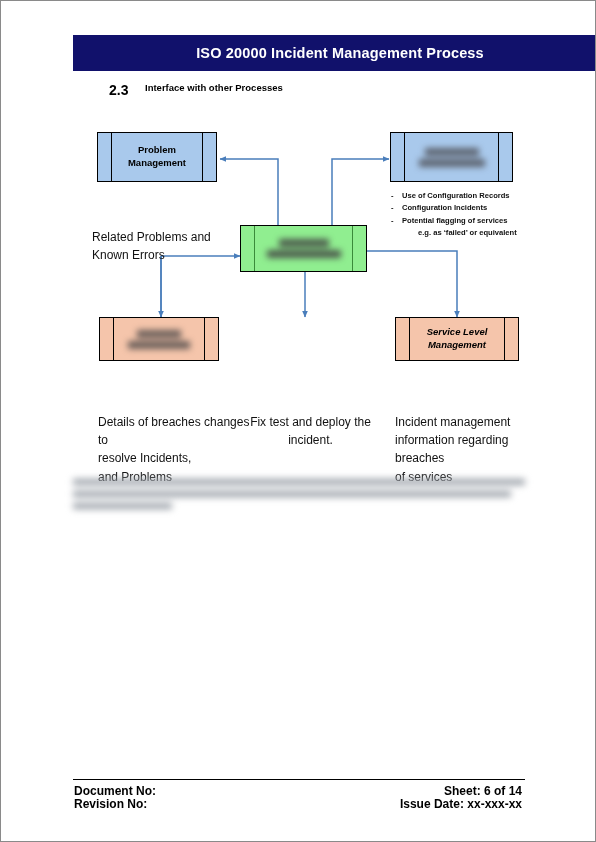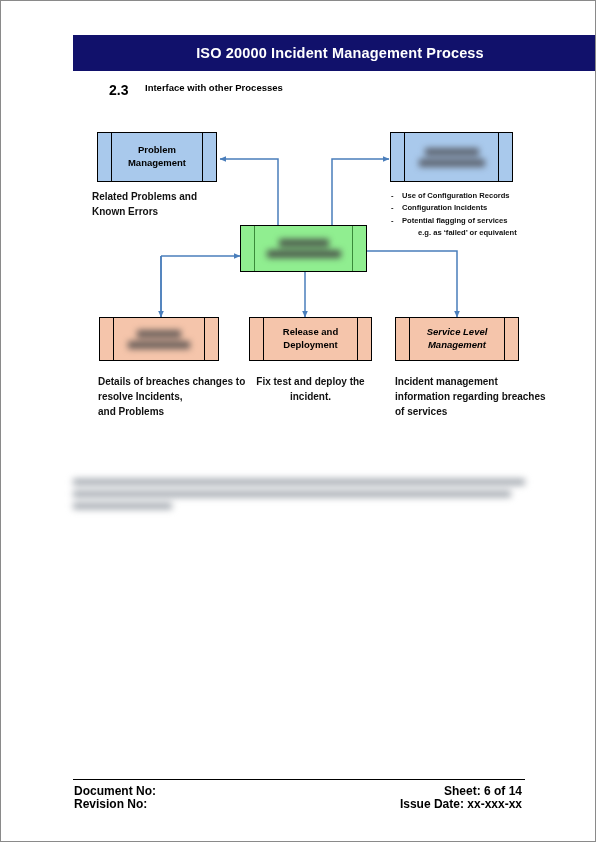--- a/index.html
+++ b/index.html
@@ -128,25 +128,26 @@
     height: 8px;
     border-radius: 1px;
   }
   .redacted.on-blue i  { background: #5d6470; }
   .redacted.on-green i { background: #4d5a4d; }
   .redacted.on-salmon i{ background: #6b5f5a; }
 
   
   .caption {
     position: absolute;
-    font-size: 10px;
-    font-weight: bold;
+    font-size: 12px;
+    font-weight: normal;
     color: #111;
     line-height: 1.52;
     white-space: pre-line;
+    margin-top: 39px;
   }
   .caption.center { text-align: center; }
 
   
   .bullets {
     position: absolute;
     font-size: 7.6px;
     font-weight: bold;
     color: #111;
     line-height: 1.62;
@@ -282,26 +283,20 @@
     <span class="divider right"></span>
     <span class="redacted on-salmon">
       <i style="width:44px;"></i>
         <i style="width:62px;"></i>
     </span>
   </div>
   <div class="caption" style="left:97px; top:373px; width:160px;">Details of breaches changes to
 resolve Incidents,
 and Problems</div>
 
-  <div class="node fill-salmon" style="left:248px; top:316px; width:123px; height:44px;">
-    <span class="divider left"></span>
-    <span class="divider right"></span>
-    <span class="node-label" style="white-space:pre-line;">Release and
-Deployment</span>
-  </div>
   <div class="caption center" style="left:248px; top:373px; width:123px;">Fix test and deploy the
 incident.</div>
 
   <div class="node fill-salmon" style="left:394px; top:316px; width:124px; height:44px;">
     <span class="divider left"></span>
     <span class="divider right"></span>
     <span class="node-label" style="white-space:pre-line;font-style:italic;">Service Level
 Management</span>
   </div>
   <div class="caption" style="left:394px; top:373px; width:160px;">Incident management

